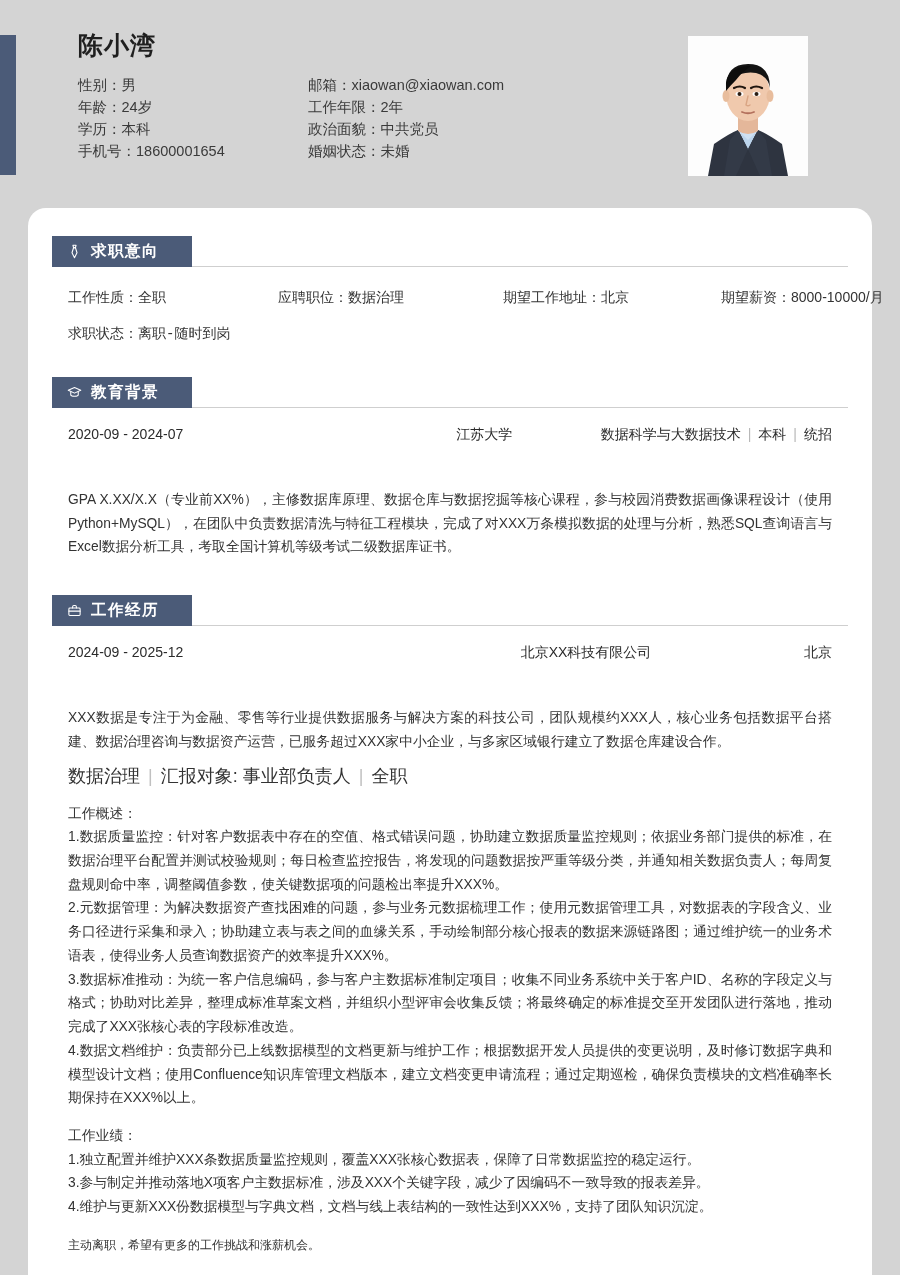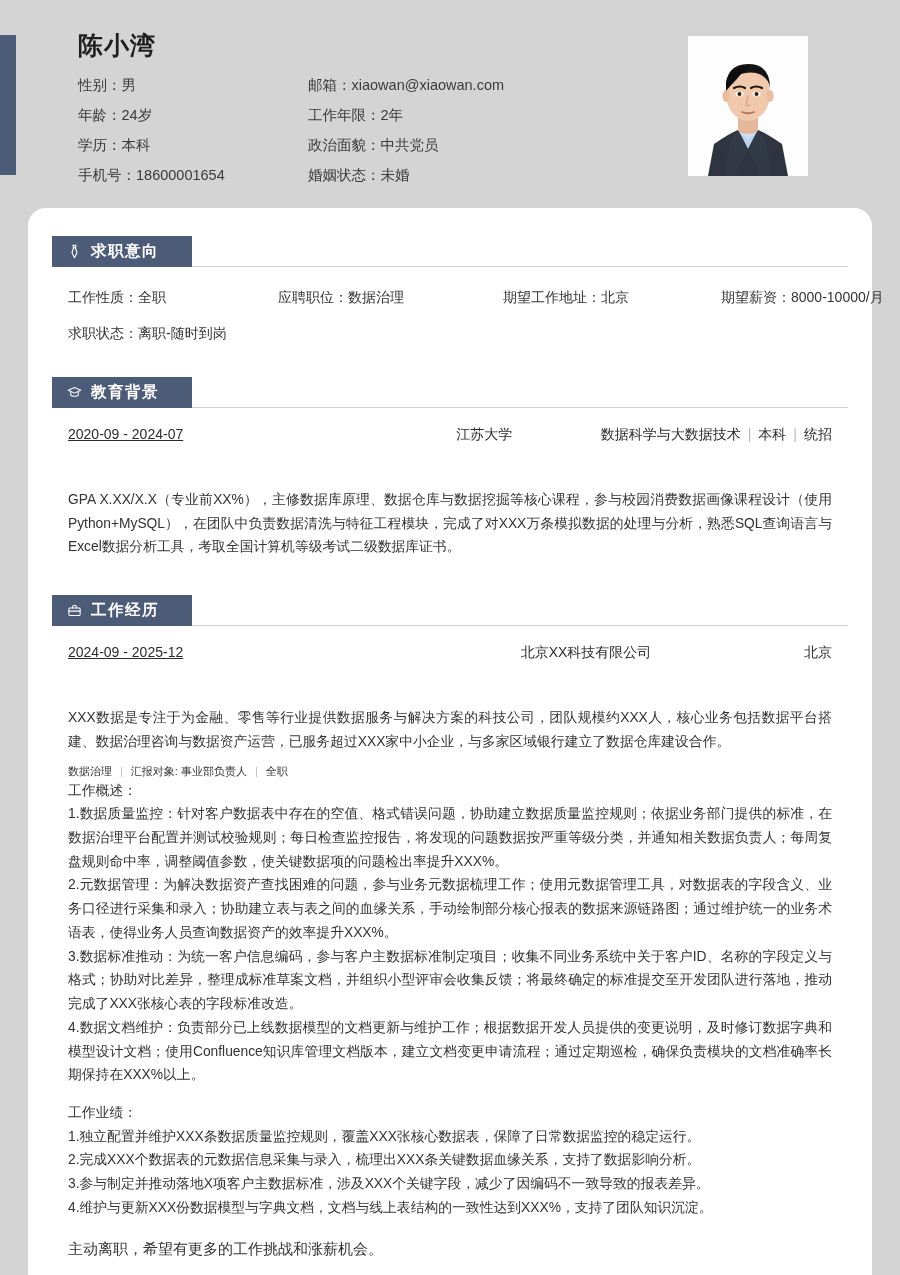--- a/index.html
+++ b/index.html
@@ -46,21 +46,21 @@
     font-weight: bold;
     color: #1f1f1f;
     letter-spacing: 1px;
     line-height: 1.2;
     margin-bottom: 16px;
   }
 
   .info-grid {
     display: grid;
     grid-template-columns: 230px auto;
-    row-gap: 11px;
+    row-gap: 3px;
   }
 
   .info-item {
     font-size: 14.5px;
     color: #3a3a3a;
     white-space: nowrap;
     line-height: 1.3;
   }
 
   .info-item .lab { color: #3a3a3a; }
@@ -144,76 +144,77 @@
   .intent-line {
     display: flex;
     font-size: 14px;
     color: #333;
     margin-bottom: 18px;
     white-space: nowrap;
   }
   .intent-line:last-child { margin-bottom: 0; }
 
   .intent-cell { flex: none; }
-  .intent-cell.c1 { width: 210px; }
+  .intent-cell.c1 { width: 210px; font-family: Liberation Mono, monospace; }
   .intent-cell.c2 { width: 225px; }
   .intent-cell.c3 { width: 218px; }
   .intent-cell.c4 { width: auto; }
 
   .exp-block { padding: 14px 16px 4px 16px; }
 
   .exp-head {
     display: flex;
     align-items: baseline;
     font-size: 14px;
     color: #2b2b2b;
     margin-bottom: 12px;
   }
-  .exp-head .date { width: 300px; flex: none; text-decoration: underline; }
+  .exp-head .date { width: 300px; flex: none; }
   .exp-head .org { flex: 1; text-align: center; }
   .exp-head .right { flex: none; text-align: center; white-space: nowrap; }
 
   .exp-head .right .sep {
     color: #b8b8b8;
     padding: 0 7px;
     font-weight: normal;
   }
 
   .para {
     font-size: 13.8px;
     line-height: 1.72;
     color: #333333;
     text-align: justify;
     margin-bottom: 10px;
     margin-top: 44px;
   }
 
   .meta-line {
-    font-size: 11px;
-    color: #333;
+    font-size: 18px;
+    color: #333;
+    margin-bottom: 14px;
   }
   .meta-line .sep { color: #c0c0c0; padding: 0 8px; }
 
   .block-label {
     font-size: 13.8px;
     color: #333;
     line-height: 1.72;
   }
 
   .list-item {
     font-size: 13.8px;
     line-height: 1.72;
     color: #333;
     text-align: justify;
   }
 
   .spacer { height: 14px; }
 
   .closing {
-    font-size: 15px;
+    font-size: 12px;
     line-height: 1.72;
     color: #333;
     margin-top: 2px;
   }
 </style>
 </head>
 <body>
 
 <div class="header">
 
@@ -360,21 +361,20 @@
       <div class="block-label">工作概述：</div>
       <div class="list-item">1.数据质量监控：针对客户数据表中存在的空值、格式错误问题，协助建立数据质量监控规则；依据业务部门提供的标准，在数据治理平台配置并测试校验规则；每日检查监控报告，将发现的问题数据按严重等级分类，并通知相关数据负责人；每周复盘规则命中率，调整阈值参数，使关键数据项的问题检出率提升XXX%。</div>
       <div class="list-item">2.元数据管理：为解决数据资产查找困难的问题，参与业务元数据梳理工作；使用元数据管理工具，对数据表的字段含义、业务口径进行采集和录入；协助建立表与表之间的血缘关系，手动绘制部分核心报表的数据来源链路图；通过维护统一的业务术语表，使得业务人员查询数据资产的效率提升XXX%。</div>
       <div class="list-item">3.数据标准推动：为统一客户信息编码，参与客户主数据标准制定项目；收集不同业务系统中关于客户ID、名称的字段定义与格式；协助对比差异，整理成标准草案文档，并组织小型评审会收集反馈；将最终确定的标准提交至开发团队进行落地，推动完成了XXX张核心表的字段标准改造。</div>
       <div class="list-item">4.数据文档维护：负责部分已上线数据模型的文档更新与维护工作；根据数据开发人员提供的变更说明，及时修订数据字典和模型设计文档；使用Confluence知识库管理文档版本，建立文档变更申请流程；通过定期巡检，确保负责模块的文档准确率长期保持在XXX%以上。</div>
 
       <div class="spacer"></div>
 
       <div class="block-label">工作业绩：</div>
       <div class="list-item">1.独立配置并维护XXX条数据质量监控规则，覆盖XXX张核心数据表，保障了日常数据监控的稳定运行。</div>
-      <div class="list-item">2.完成XXX个数据表的元数据信息采集与录入，梳理出XXX条关键数据血缘关系，支持了数据影响分析。</div>
       <div class="list-item">3.参与制定并推动落地X项客户主数据标准，涉及XXX个关键字段，减少了因编码不一致导致的报表差异。</div>
       <div class="list-item">4.维护与更新XXX份数据模型与字典文档，文档与线上表结构的一致性达到XXX%，支持了团队知识沉淀。</div>
 
       <div class="spacer"></div>
 
       <div class="closing">主动离职，希望有更多的工作挑战和涨薪机会。</div>
     </div>
   </div>
 
   <div class="section" style="margin-top:26px;">

